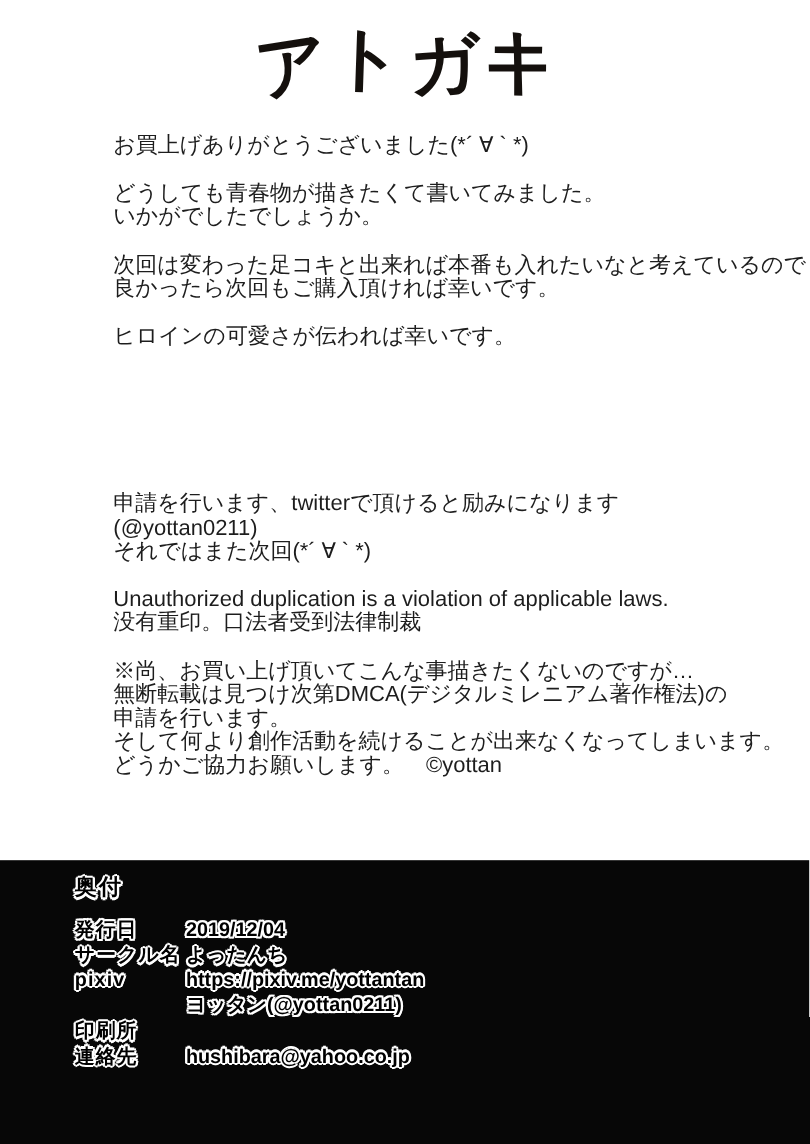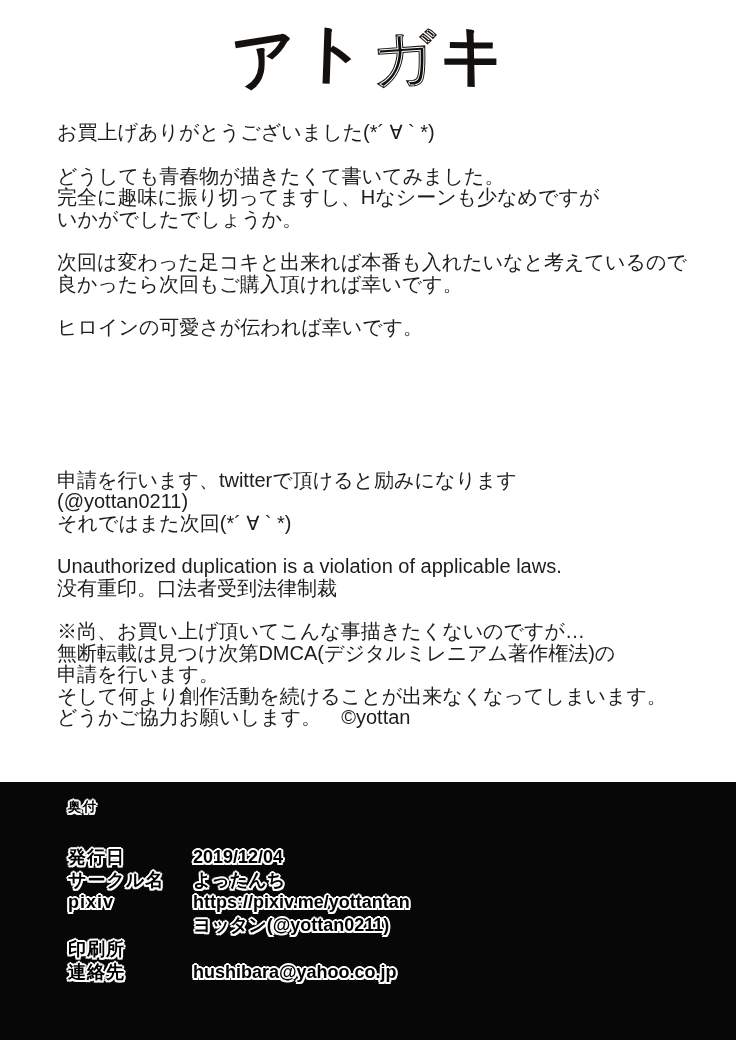--- a/index.html
+++ b/index.html
@@ -33,69 +33,68 @@
   .title .ch:nth-child(1){ transform:rotate(-9deg) translateY(3px); }
   .title .ch:nth-child(2){ transform:rotate(2deg)  translateY(-3px); }
   .title .ch:nth-child(3){ transform:rotate(-4deg) translateY(2px); }
   .title .ch:nth-child(4){ transform:rotate(7deg)  translateY(0); }
   .para {
     font-size:20px;
     line-height:21.5px;
     margin-bottom:22px;
     font-weight:500;
   }
-  .para .line { display:block; white-space:pre; }
+  .para .line { display:block; white-space:pre;margin-left:46px; }
   .p5 { margin-top:131px; }
   .p6 { margin-bottom:16px; }
   .colophon {
     flex:1;
     background:#070707;
     padding:14px 0 0 68px;
   }
   .outlined {
     color:#000000;
     font-weight:bold;
     text-shadow:
       -1.5px -1.5px 0 #ffffff,  1.5px -1.5px 0 #ffffff,
       -1.5px  1.5px 0 #ffffff,  1.5px  1.5px 0 #ffffff,
       -2px 0 0 #ffffff, 2px 0 0 #ffffff,
       0 -2px 0 #ffffff, 0 2px 0 #ffffff;
   }
   .colophon-heading {
-    font-size:13px;
+    font-size:20px;
     line-height:22px;
-    margin-bottom:28px;
+    margin-bottom:16px;
     letter-spacing:2px;
   }
   .col-row {
     display:flex;
     font-size:18px;
     line-height:22.5px;
     white-space:pre;
   }
-  .col-label { width:125px; letter-spacing:1px; }
+  .col-label { width:101px; letter-spacing:1px; }
   .col-value { }
   .row-printer { margin-top:2px; }
 </style>
 </head>
 <body>
 
 <div class="page">
 
   <div class="main">
 
     <h1 class="title"><span class="ch">ア</span><span class="ch">ト</span><span class="ch">ガ</span><span class="ch">キ</span></h1>
 
     <p class="para p1">
       <span class="line">お買上げありがとうございました(*´ ∀ ` *)</span>
     </p>
 
     <p class="para p2">
       <span class="line">どうしても青春物が描きたくて書いてみました。</span>
-      <span class="line">完全に趣味に振り切ってますし、Hなシーンも少なめですが</span>
       <span class="line">いかがでしたでしょうか。</span>
     </p>
 
     <p class="para p4">
       <span class="line">次回は変わった足コキと出来れば本番も入れたいなと考えているので</span>
       <span class="line">良かったら次回もご購入頂ければ幸いです。</span>
     </p>
 
     <p class="para p3">
       <span class="line">ヒロインの可愛さが伝われば幸いです。</span>

